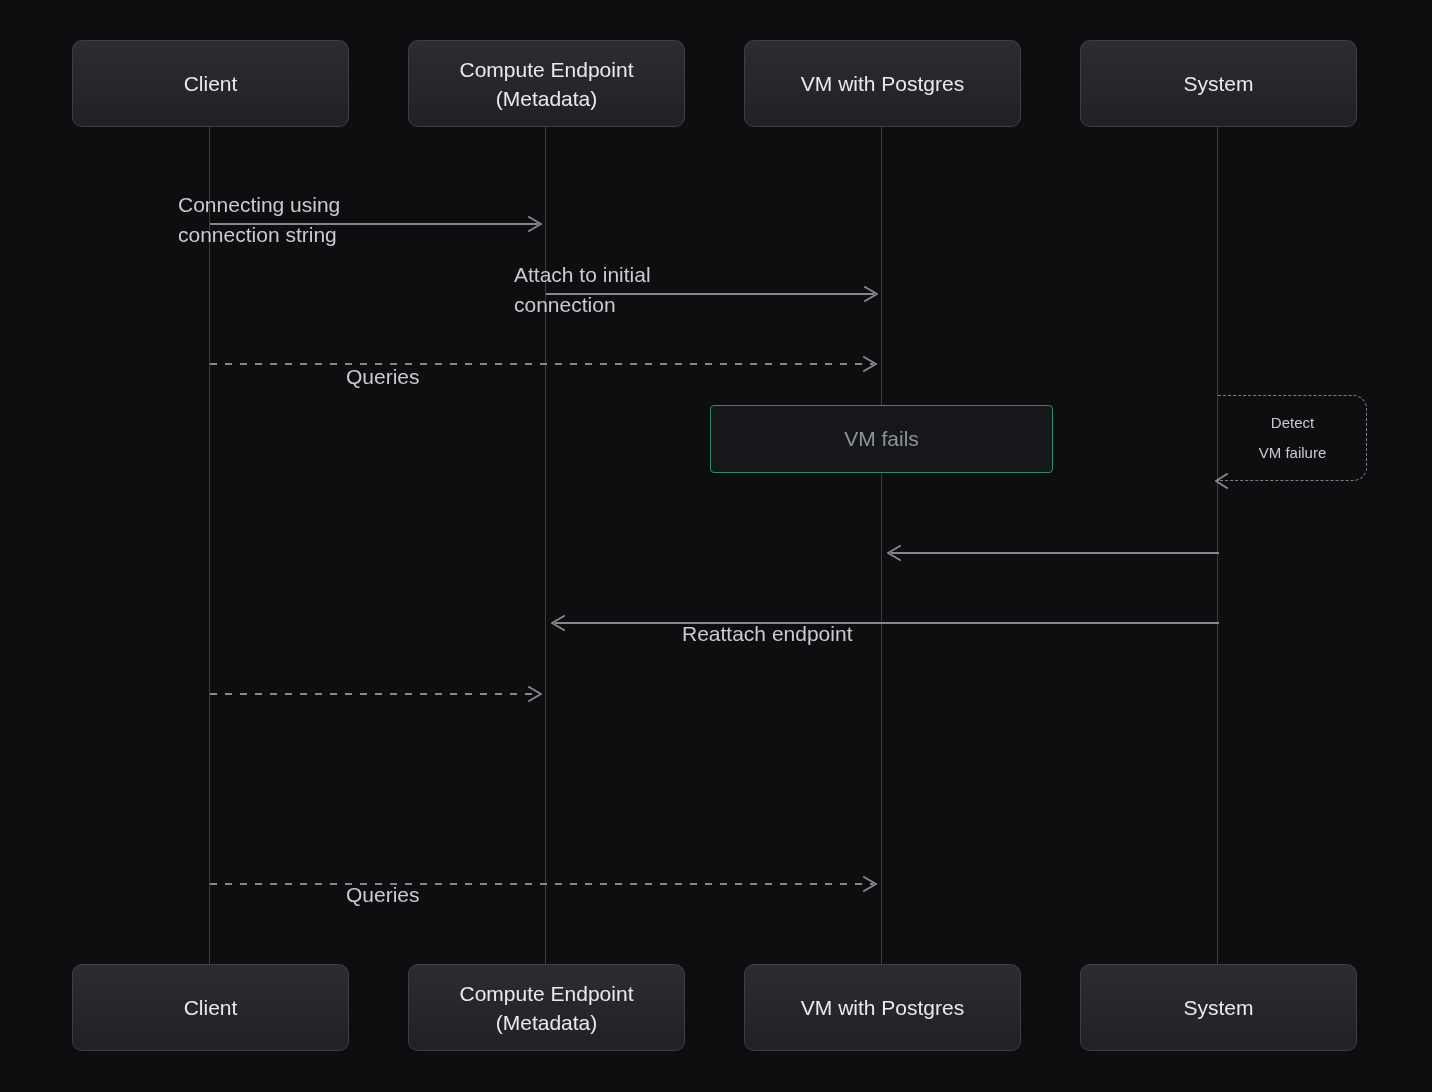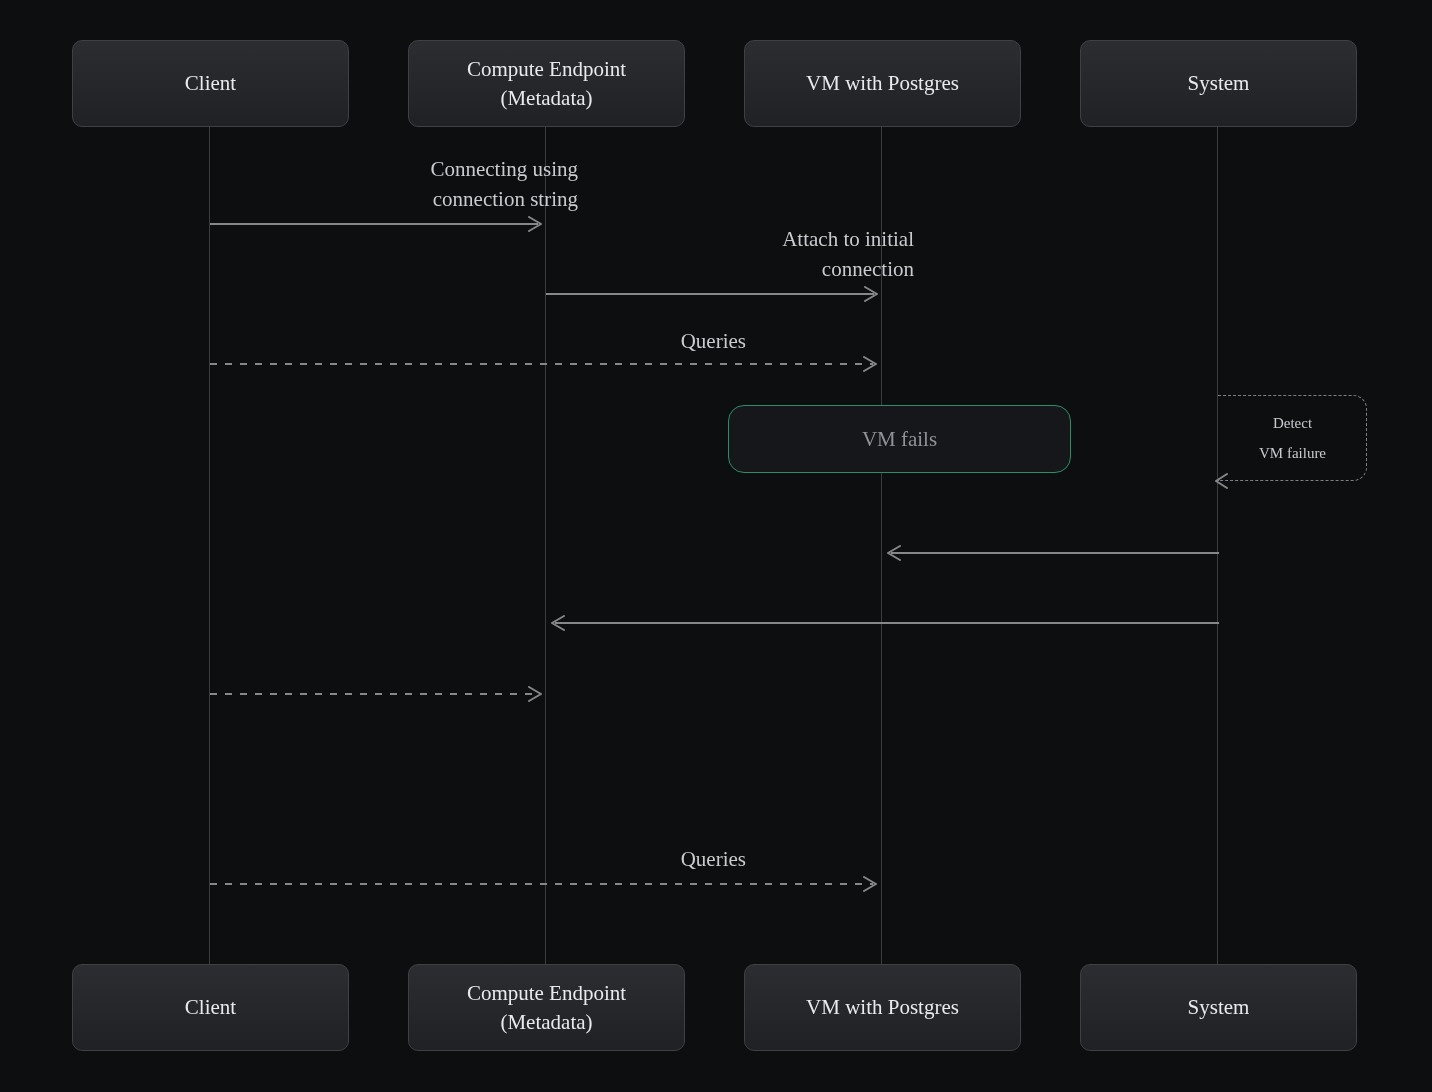--- a/index.html
+++ b/index.html
@@ -1,45 +1,46 @@
 <!DOCTYPE html>
 <html><head>
 <meta charset="utf-8">
 <style>
   html,body{margin:0;padding:0;background:#0d0e10;}
   .stage{
     position:relative;width:1432px;height:1092px;overflow:hidden;
     background:var(--bg,#0d0e10);
-    font-family:Liberation Serif, serif;
+    font-family:Liberation Sans, sans-serif;
   }
   .lifeline{
     position:absolute;top:127px;height:837px;width:1px;
     background:var(--lifeline,#3a3c40);
   }
   .actor-box{
     position:absolute;width:277px;height:87px;
     box-sizing:border-box;border:1px solid var(--boxborder,#3e4045);
     border-radius:10px;
     background:linear-gradient(180deg,#2b2d31 0%,#1f2125 100%);
     display:flex;align-items:center;justify-content:center;
     color:var(--actortext,#e9eaec);font-size:21px;line-height:29px;
     text-align:center;white-space:pre-line;font-weight:400;
   }
   .msg-label{
-    position:absolute;width:400px;text-align:right;
+    position:absolute;width:400px;text-align:left;
     color:var(--labeltext,#c9cbcf);font-size:21px;line-height:30px;
     white-space:pre-line;
+    margin-top:36px;
   }
   .msg-arrow{position:absolute;height:16px;}
   .note-box{
     position:absolute;width:343px;height:68px;box-sizing:border-box;
-    border:1.5px solid var(--accent,#2b8f66);border-radius:16px;
+    border:1.5px solid var(--accent,#2b8f66);border-radius:4px;
     background:#15171a;
     display:flex;align-items:center;justify-content:center;
-    color:var(--notetext,#8f9298);font-size:21px;margin-left:18px;
+    color:var(--notetext,#8f9298);font-size:21px;
   }
   .self-box{
     position:absolute;left:1218px;top:395px;width:149px;height:86px;
     box-sizing:border-box;
     border:1.5px dashed var(--selfborder,#7e8085);border-left:none;
     border-radius:0 14px 14px 0;
   }
   .self-label{
     position:absolute;left:1218px;top:408px;width:149px;
     text-align:center;color:var(--labeltext,#c9cbcf);
@@ -98,20 +99,21 @@
 VM failure</div>
   <svg class="msg-arrow" style="left:1214px;top:473px" width="16" height="16">
     <polyline points="13,1 2,8 13,15" fill="none" stroke="#85878b" stroke-width="2" stroke-linecap="round" stroke-linejoin="round"></polyline>
   </svg>
 
   <svg class="msg-arrow" style="left:887px;top:545px" width="332" height="16">
     <line x1="4" y1="8" x2="332" y2="8" stroke="#85878b" stroke-width="2"></line>
     <polyline points="13,1 1,8 13,15" fill="none" stroke="#85878b" stroke-width="2" stroke-linecap="round" stroke-linejoin="round"></polyline>
   </svg>
 
+  <div class="msg-label" style="left:682px;top:583px">Reattach endpoint</div>
   <svg class="msg-arrow" style="left:551px;top:615px" width="668" height="16">
     <line x1="4" y1="8" x2="668" y2="8" stroke="#85878b" stroke-width="2"></line>
     <polyline points="13,1 1,8 13,15" fill="none" stroke="#85878b" stroke-width="2" stroke-linecap="round" stroke-linejoin="round"></polyline>
   </svg>
 
   <svg class="msg-arrow" style="left:210px;top:686px" width="332" height="16">
     <line x1="0" y1="8" x2="328" y2="8" stroke="#85878b" stroke-width="2" stroke-dasharray="7 8"></line>
     <polyline points="319,1 331,8 319,15" fill="none" stroke="#85878b" stroke-width="2" stroke-linecap="round" stroke-linejoin="round"></polyline>
   </svg>
 

